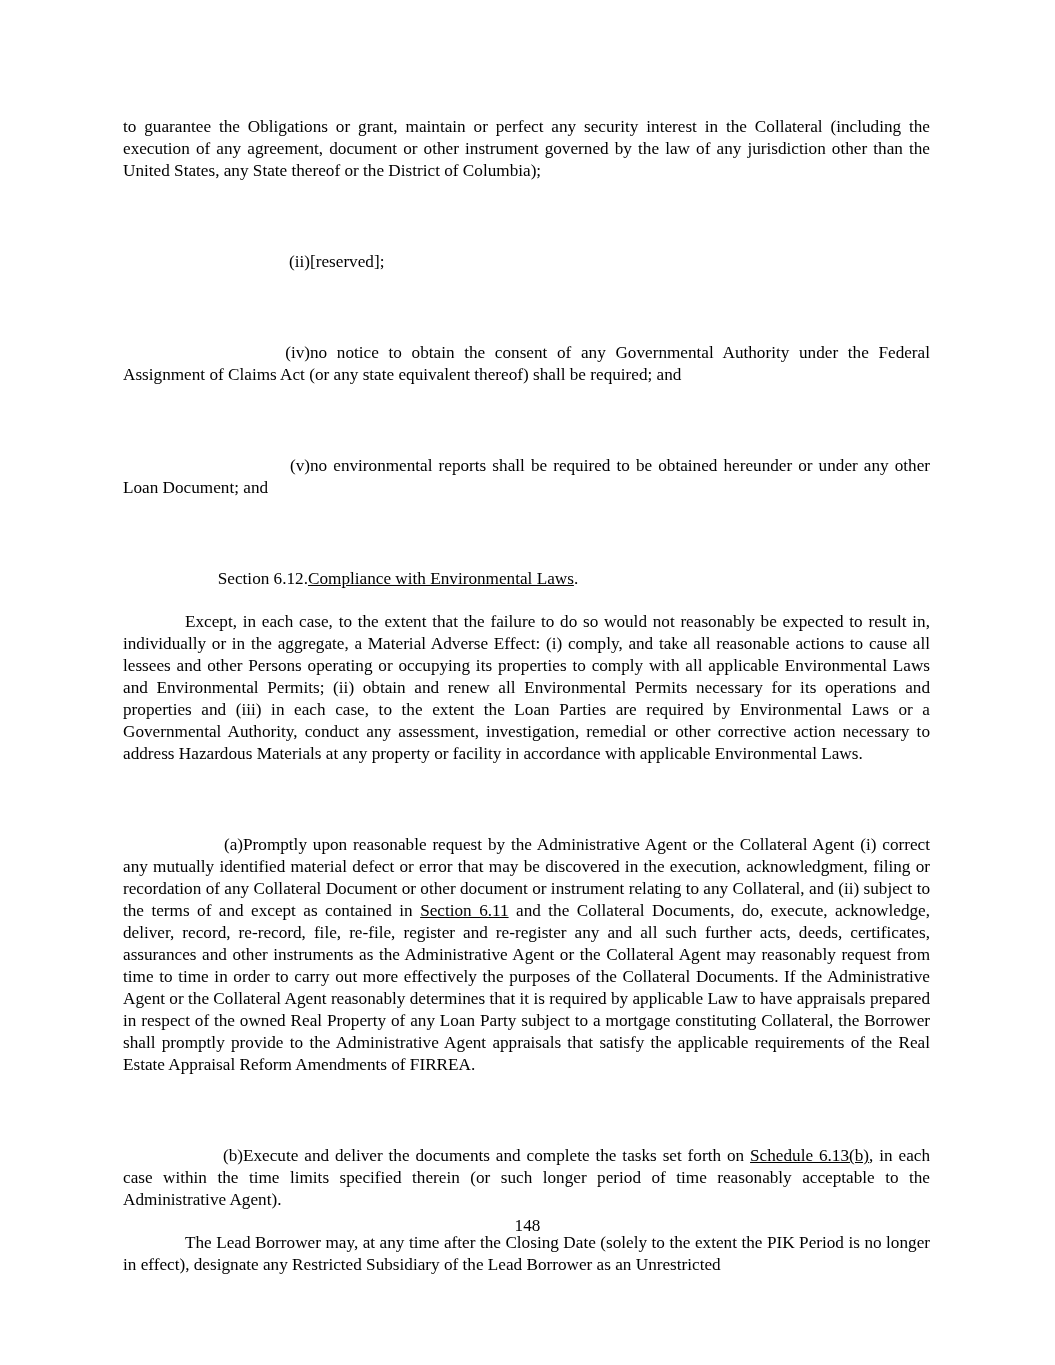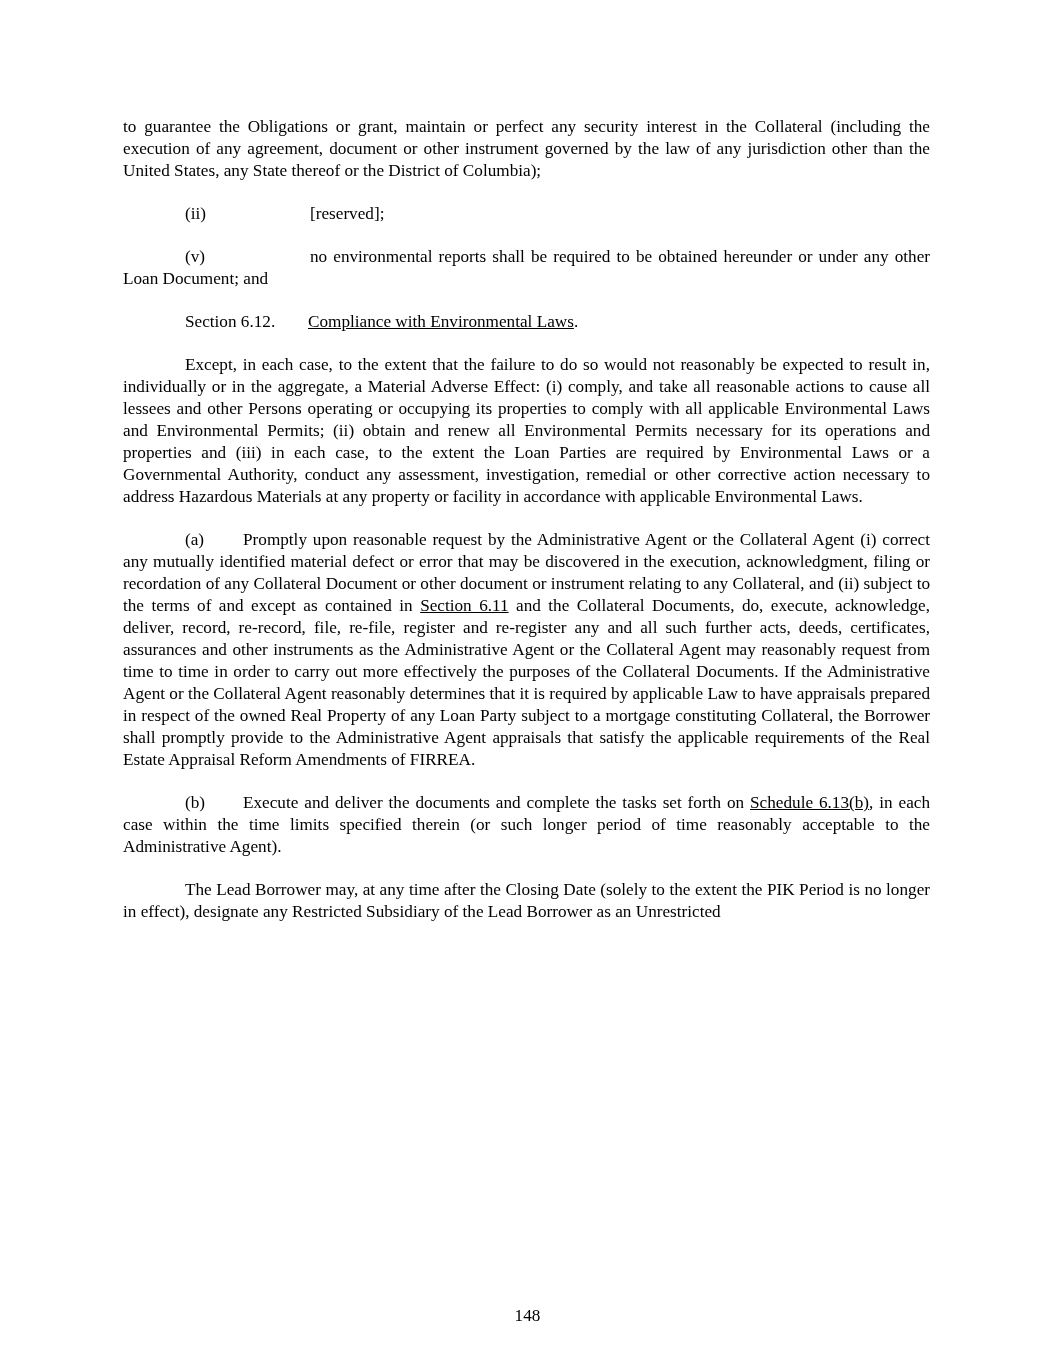--- a/index.html
+++ b/index.html
@@ -18,46 +18,48 @@
   }
   .page p {
     margin: 0 0 21px 0;
     text-align: justify;
     text-indent: 62px;
   }
   .page p.no-indent { text-indent: 0; }
   .tab-label {
     display: inline-block;
     text-indent: 0;
-    text-align: left;
+    text-align: right;
     white-space: nowrap;
+    margin-top: 48px;
   }
   .tab-wide   { width: 125px; }  
   .tab-head   { width: 123px; }  
   .tab-clause { width: 58px;  }  
   .u { text-decoration: underline; }
   .footer {
     position: absolute;
-    top: 1305px;
+    top: 1215px;
     left: 0;
     width: 1055px;
     text-align: center;
     text-indent: 0;
   }
 </style>
 </head>
 <body>
 
 <div class="page">
 
   <p class="no-indent">to guarantee the Obligations or grant, maintain or perfect any security interest in the Collateral (including the execution of any agreement, document or other instrument governed by the law of any jurisdiction other than the United States, any State thereof or the District of Columbia);</p>
 
   <p><span class="tab-label tab-wide">(ii)</span><span>[reserved];</span></p>
 
 
+  <p><span class="tab-label tab-wide">(iv)</span><span>no notice to obtain the consent of any Governmental Authority under the Federal Assignment of Claims Act (or any state equivalent thereof) shall be required; and</span></p>
 
   <p><span class="tab-label tab-wide">(v)</span><span>no environmental reports shall be required to be obtained hereunder or under any other Loan Document; and</span></p>
 
 
   <p><span class="tab-label tab-head">Section 6.12.</span><span class="u">Compliance with Environmental Laws</span><span>.</span></p>
 
   <p>Except, in each case, to the extent that the failure to do so would not reasonably be expected to result in, individually or in the aggregate, a Material Adverse Effect: (i) comply, and take all reasonable actions to cause all lessees and other Persons operating or occupying its properties to comply with all applicable Environmental Laws and Environmental Permits; (ii) obtain and renew all Environmental Permits necessary for its operations and properties and (iii) in each case, to the extent the Loan Parties are required by Environmental Laws or a Governmental Authority, conduct any assessment, investigation, remedial or other corrective action necessary to address Hazardous Materials at any property or facility in accordance with applicable Environmental Laws.</p>
 
 
   <p><span class="tab-label tab-clause">(a)</span><span>Promptly upon reasonable request by the Administrative Agent or the Collateral Agent (i) correct any mutually identified material defect or error that may be discovered in the execution, acknowledgment, filing or recordation of any Collateral Document or other document or instrument relating to any Collateral, and (ii) subject to the terms of and except as contained in </span><span class="u">Section 6.11</span><span> and the Collateral Documents, do, execute, acknowledge, deliver, record, re-record, file, re-file, register and re-register any and all such further acts, deeds, certificates, assurances and other instruments as the Administrative Agent or the Collateral Agent may reasonably request from time to time in order to carry out more effectively the purposes of the Collateral Documents.  If the Administrative Agent or the Collateral Agent reasonably determines that it is required by applicable Law to have appraisals prepared in respect of the owned Real Property of any Loan Party subject to a mortgage constituting Collateral, the Borrower shall promptly provide to the Administrative Agent appraisals that satisfy the applicable requirements of the Real Estate Appraisal Reform Amendments of FIRREA.</span></p>

